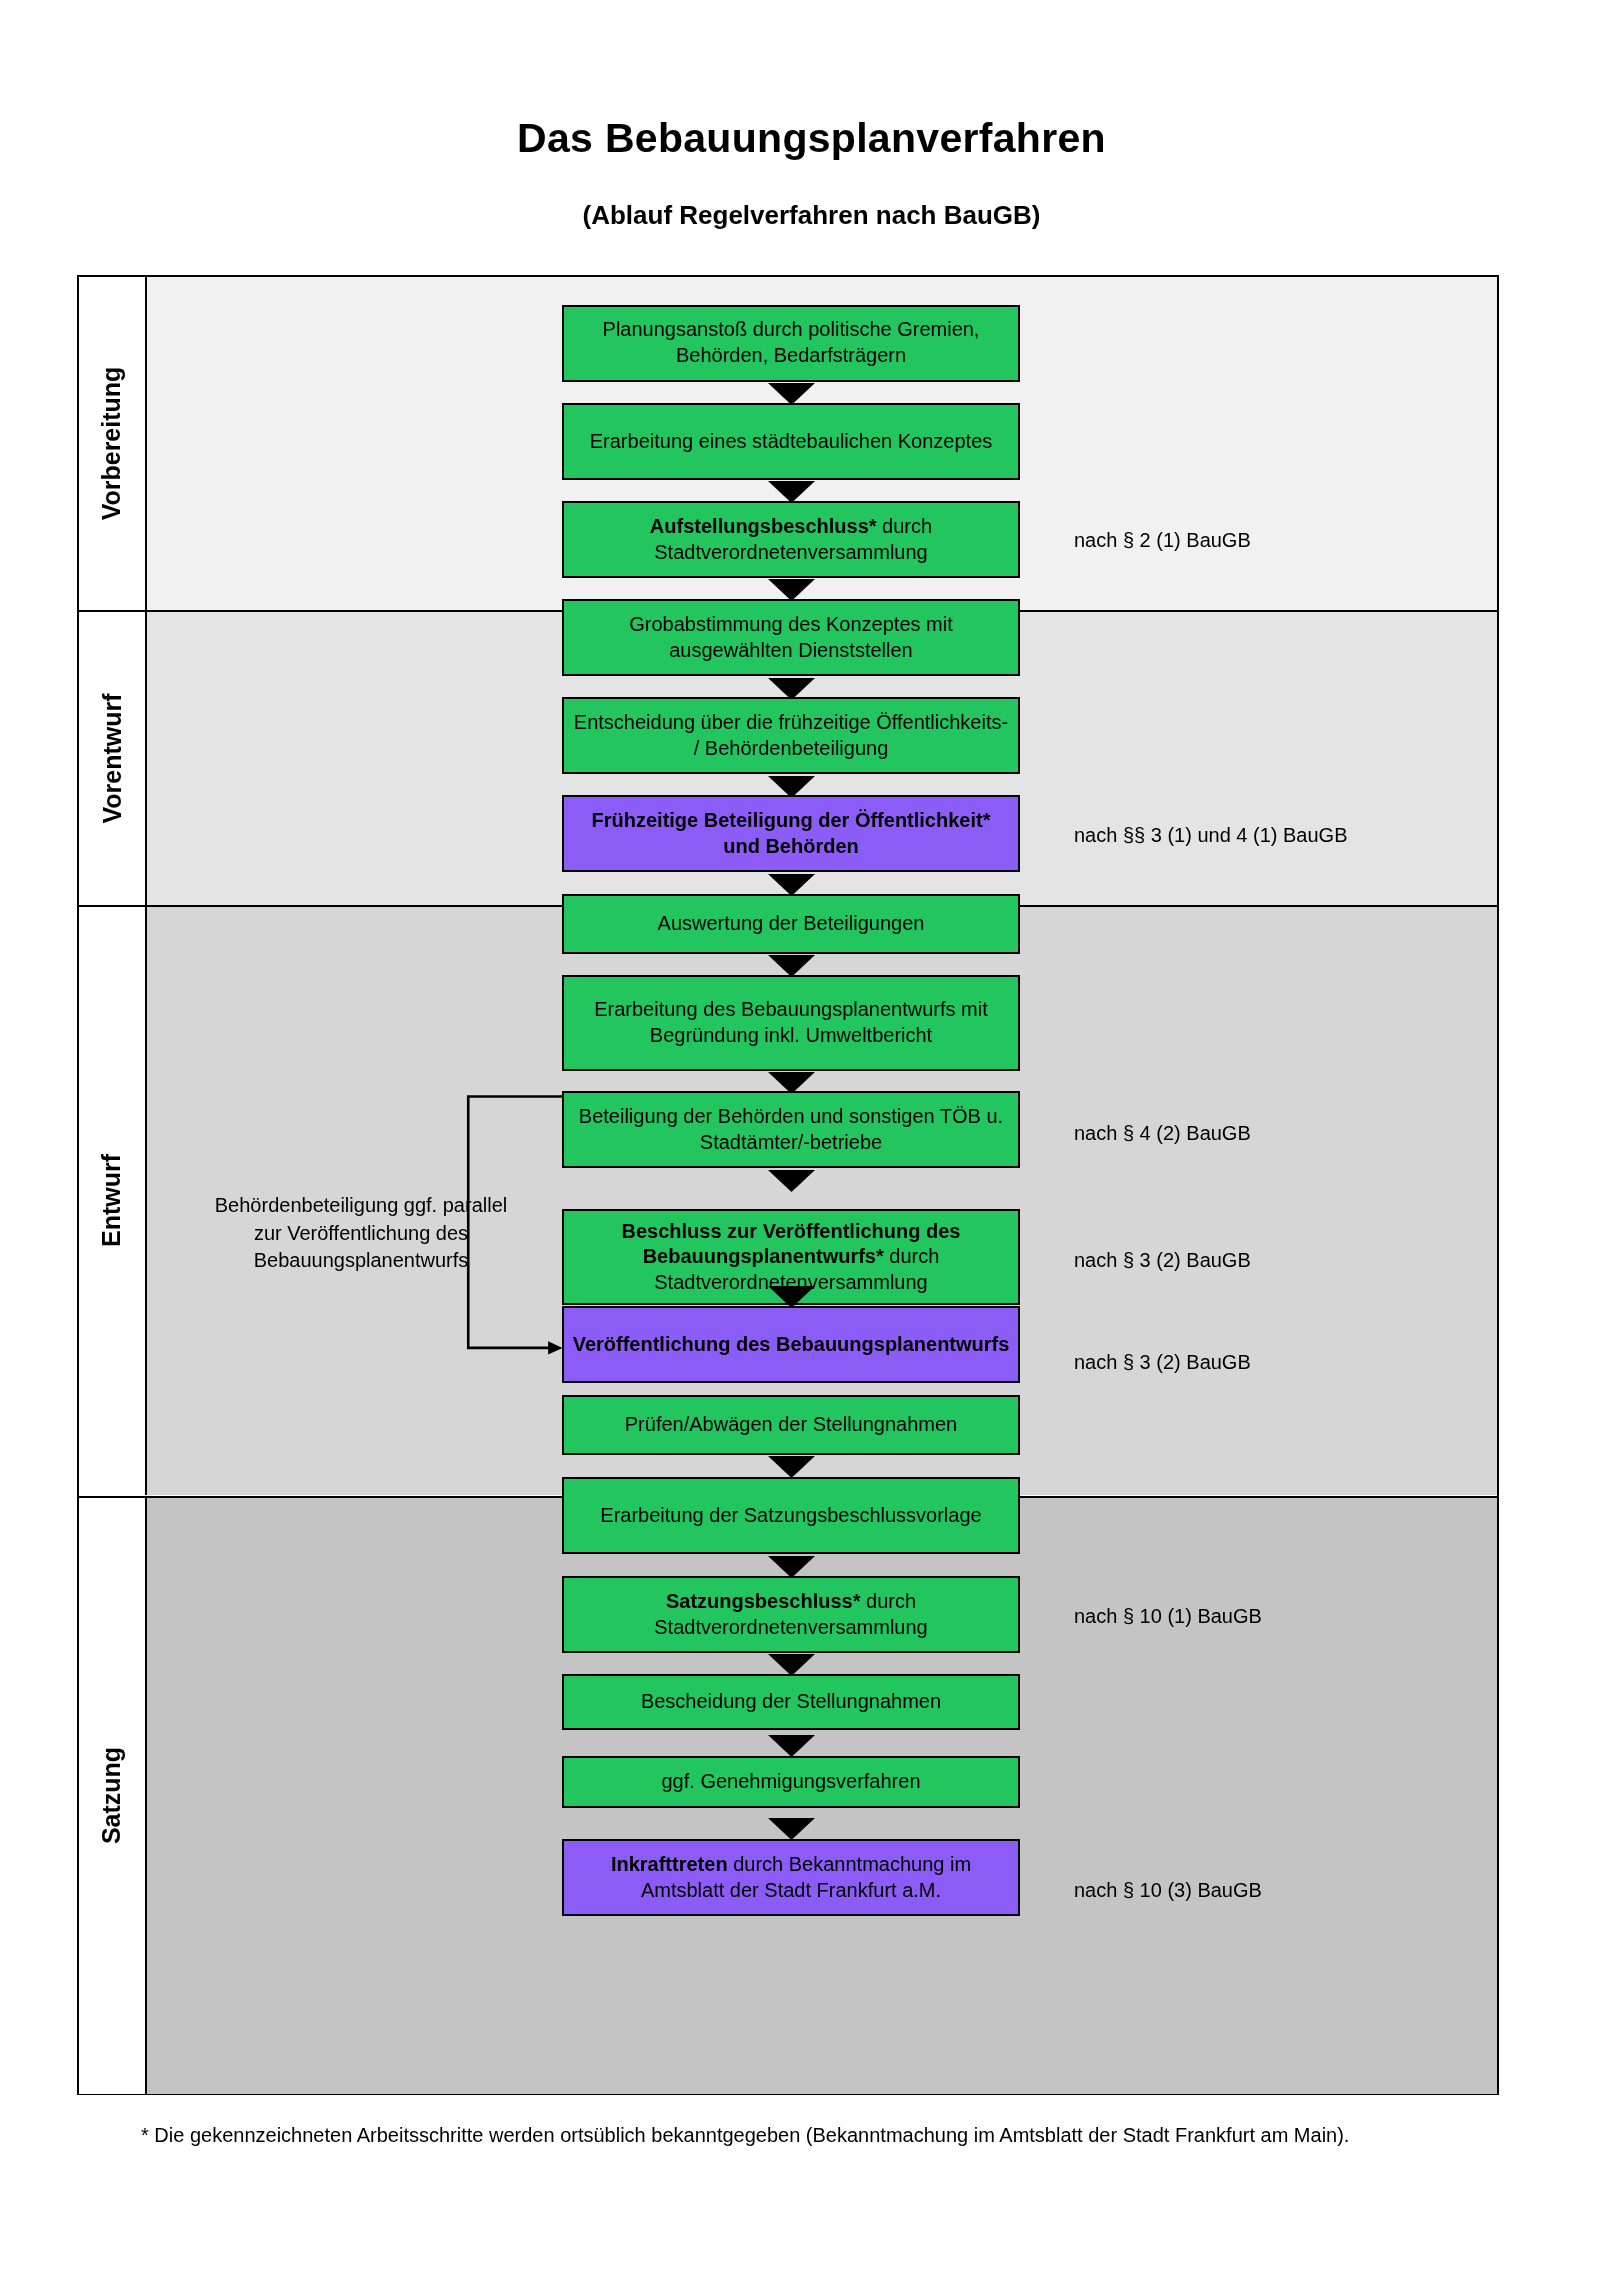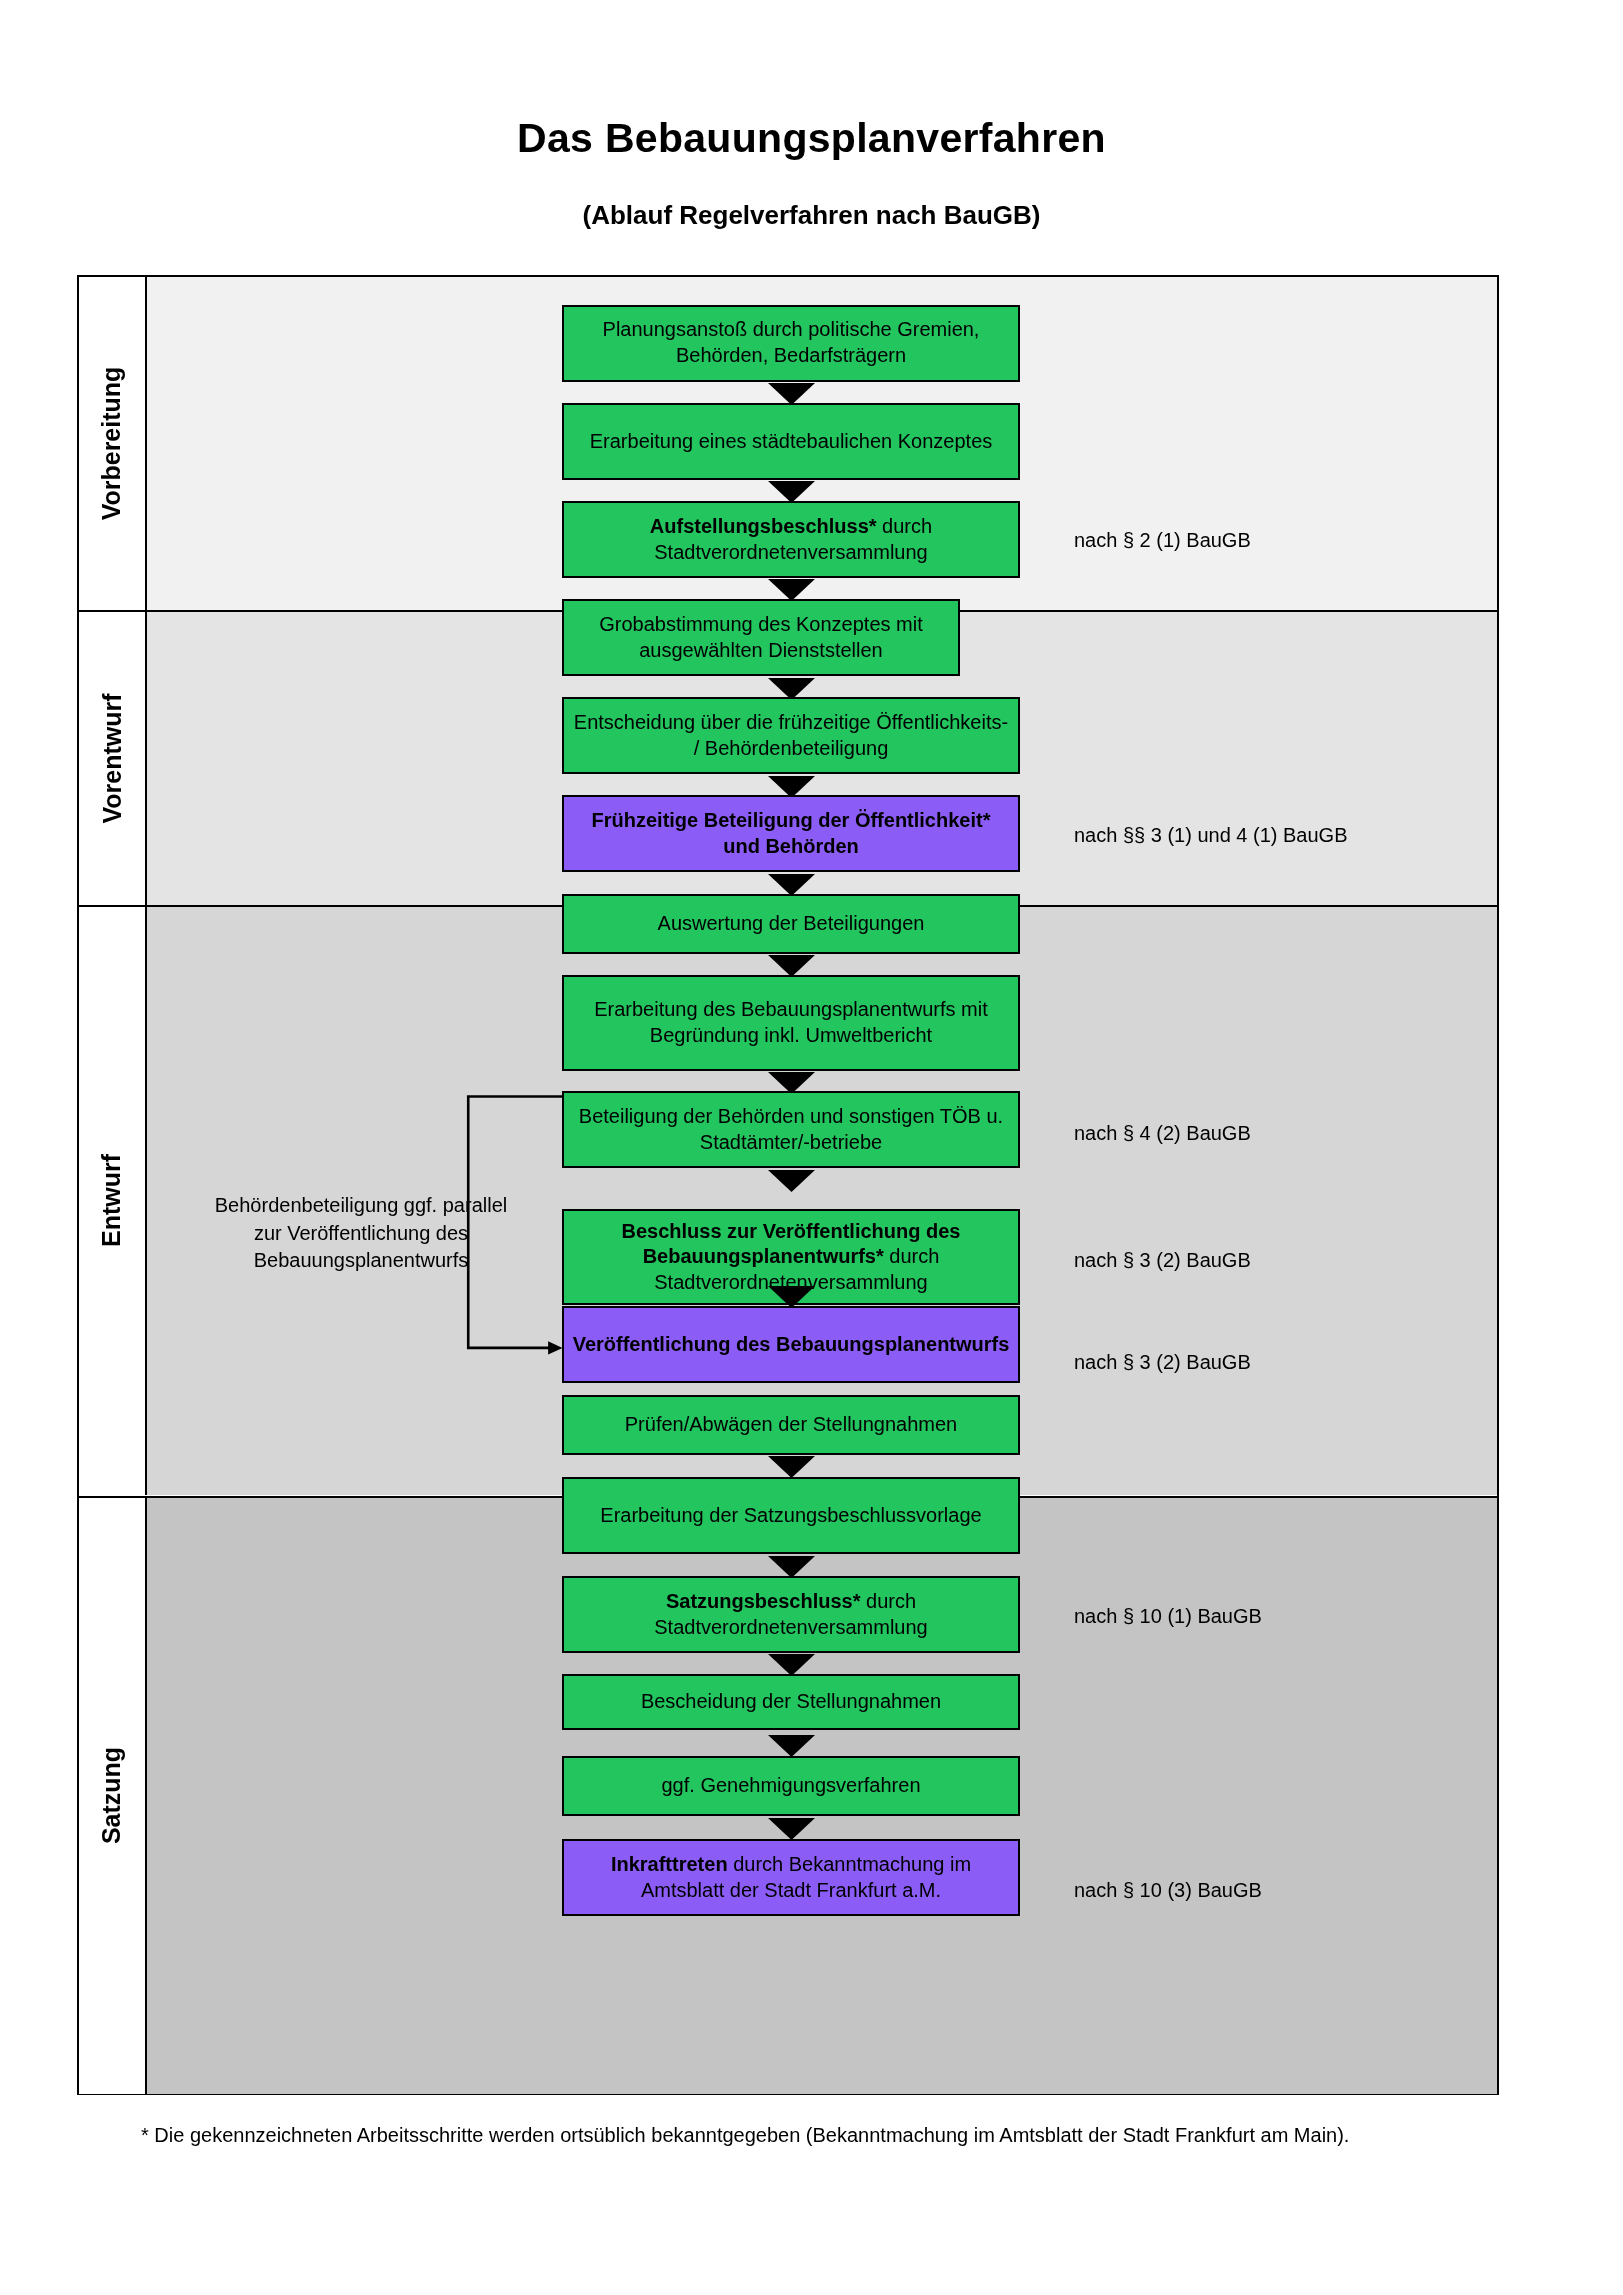--- a/index.html
+++ b/index.html
@@ -180,21 +180,21 @@
   </div>
   <div class="arrow" style="left:689px; top:204px;"></div>
 
   <div class="box" style="left:483px; top:224px; width:458px; height:77px;">
     <span>
       <b>Aufstellungsbeschluss*</b><span class="reg"> durch Stadtverordnetenversammlung</span>
     </span>
   </div>
   <div class="arrow" style="left:689px; top:302px;"></div>
 
-  <div class="box" style="left:483px; top:322px; width:398px; height:77px;">
+  <div class="box" style="left:483px; top:322px; width:458px; height:77px;">
     <span>Grobabstimmung des Konzeptes mit ausgewählten Dienststellen</span>
   </div>
   <div class="arrow" style="left:689px; top:401px;"></div>
 
   <div class="box" style="left:483px; top:420px; width:458px; height:77px;">
     <span>Entscheidung über die frühzeitige Öffentlichkeits- / Behördenbeteiligung</span>
   </div>
   <div class="arrow" style="left:689px; top:499px;"></div>
 
   <div class="box blue" style="left:483px; top:518px; width:458px; height:77px;">
@@ -248,21 +248,21 @@
       <b>Satzungsbeschluss*</b><span class="reg"> durch Stadtverordnetenversammlung</span>
     </span>
   </div>
   <div class="arrow" style="left:689px; top:1377px;"></div>
 
   <div class="box" style="left:483px; top:1397px; width:458px; height:56px;">
     <span>Bescheidung der Stellungnahmen</span>
   </div>
   <div class="arrow" style="left:689px; top:1458px;"></div>
 
-  <div class="box" style="left:483px; top:1479px; width:458px; height:60px;">
+  <div class="box" style="left:483px; top:1479px; width:458px; height:52px;">
     <span>ggf. Genehmigungsverfahren</span>
   </div>
   <div class="arrow" style="left:689px; top:1541px;"></div>
 
   <div class="box blue" style="left:483px; top:1562px; width:458px; height:77px;">
     <span>
       <b>Inkrafttreten</b><span class="reg"> durch Bekanntmachung im Amtsblatt der Stadt Frankfurt a.M.</span>
     </span>
   </div>
 

